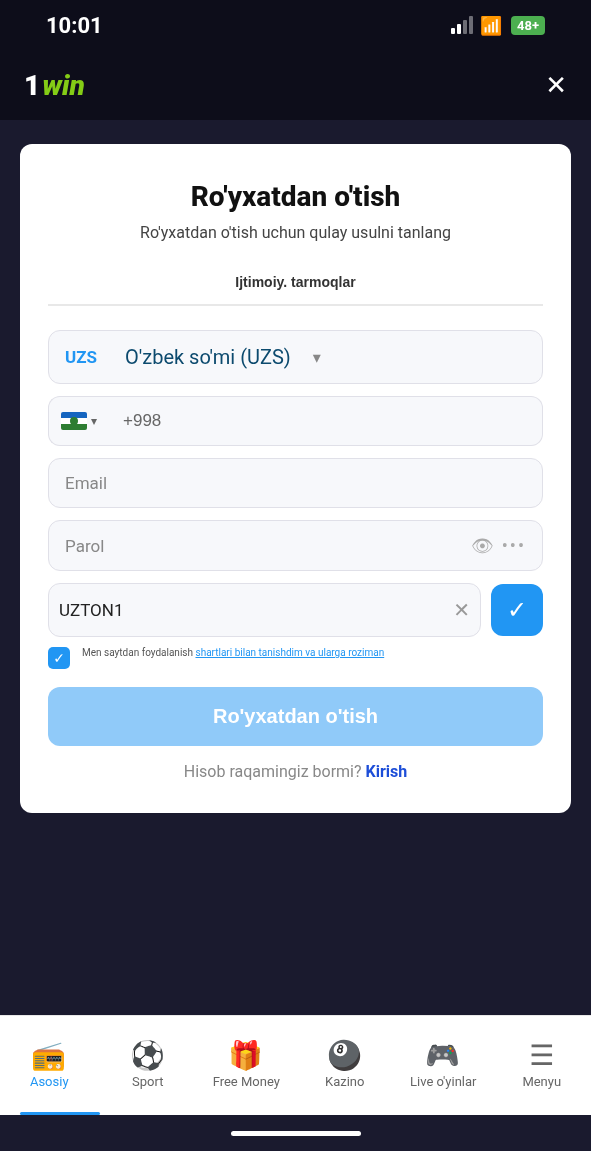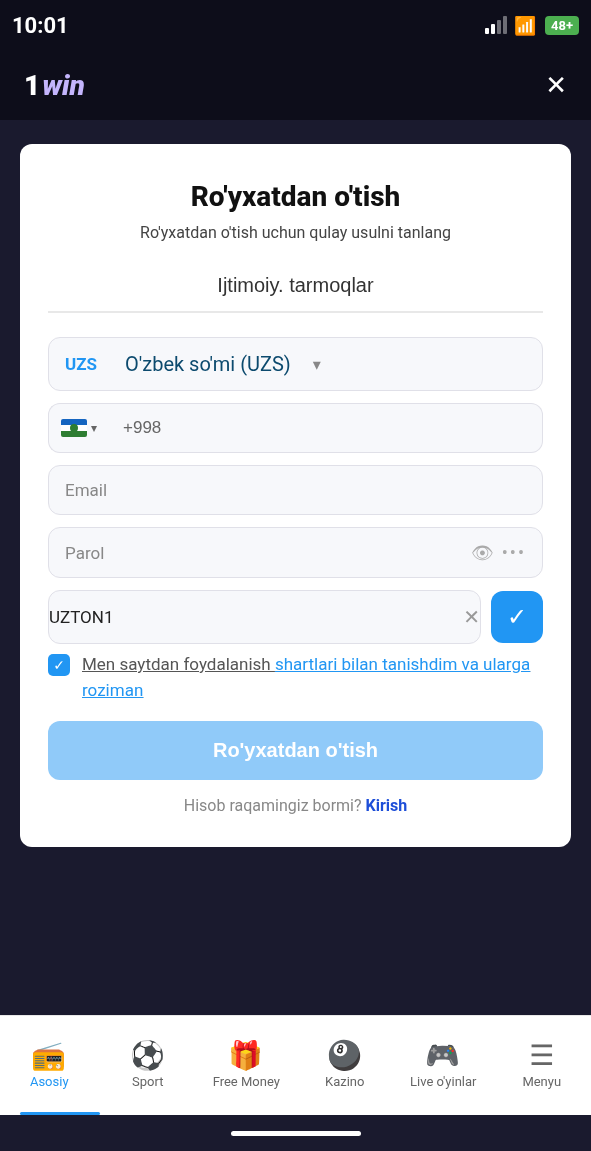--- a/index.html
+++ b/index.html
@@ -16,21 +16,21 @@
       overflow: hidden;
     }
 
     
     .status-bar {
       background: #0d0d1a;
       height: 50px;
       display: flex;
       align-items: center;
       justify-content: space-between;
-      padding: 0 12px;
+      padding: 0 46px;
       flex-shrink: 0;
     }
     .status-time {
       font-size: 22px;
       font-weight: 700;
       color: #fff;
     }
     .status-icons {
       display: flex;
       align-items: center;
@@ -78,21 +78,21 @@
       display: flex;
       align-items: center;
       gap: 2px;
     }
     .logo-num {
       color: #fff;
       font-size: 28px;
       font-weight: 900;
     }
     .logo-win {
-      color: #c4b5fd;
+      color: #84cc16;
       font-size: 28px;
       font-weight: 900;
       font-style: italic;
     }
     .close-btn {
       color: #fff;
       font-size: 26px;
       cursor: pointer;
       background: none;
       border: none;
@@ -136,22 +136,22 @@
     .tabs-row {
       display: flex;
       align-items: center;
       gap: 12px;
       margin-bottom: 24px;
       border-bottom: 2px solid #e8e8e8;
       padding-bottom: 0;
     }
     .tab-social {
       flex: 1;
-      font-size: 20px;
-      font-weight: 400;
+      font-size: 14px;
+      font-weight: 700;
       color: #333;
       background: none;
       border: none;
       cursor: pointer;
       padding: 8px 0 14px;
       text-align: center;
     }
     .tab-tez {
       background: #2196f3;
       color: #fff;
@@ -249,21 +249,21 @@
     
     .promo-field {
       display: flex;
       align-items: center;
       gap: 10px;
     }
     .promo-input-wrap {
       flex: 1;
       border: 1.5px solid #e0e0e8;
       border-radius: 12px;
-      padding: 14px 0;
+      padding: 14px 10px;
       background: #f7f8fb;
       display: flex;
       align-items: center;
     }
     .promo-text {
       flex: 1;
       font-size: 17px;
       color: #222;
     }
     .promo-clear {
@@ -304,24 +304,23 @@
       align-items: center;
       justify-content: center;
       flex-shrink: 0;
       margin-top: 2px;
     }
     .checkbox-check {
       color: #fff;
       font-size: 14px;
     }
     .checkbox-text {
-      font-size: 17px;
+      font-size: 10px;
       color: #555;
       line-height: 1.5;
-      text-decoration: underline;
     }
     .checkbox-link {
       color: #2196f3;
       text-decoration: underline;
       cursor: pointer;
     }
 
     
     .register-btn {
       width: 100%;

